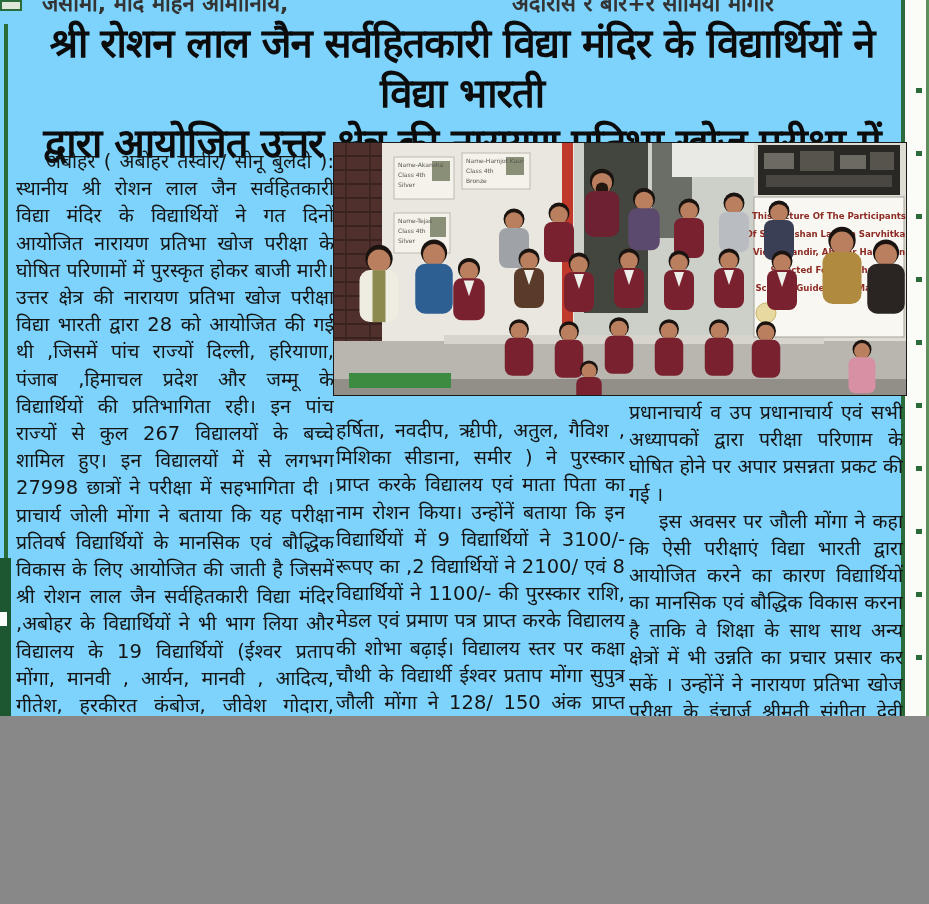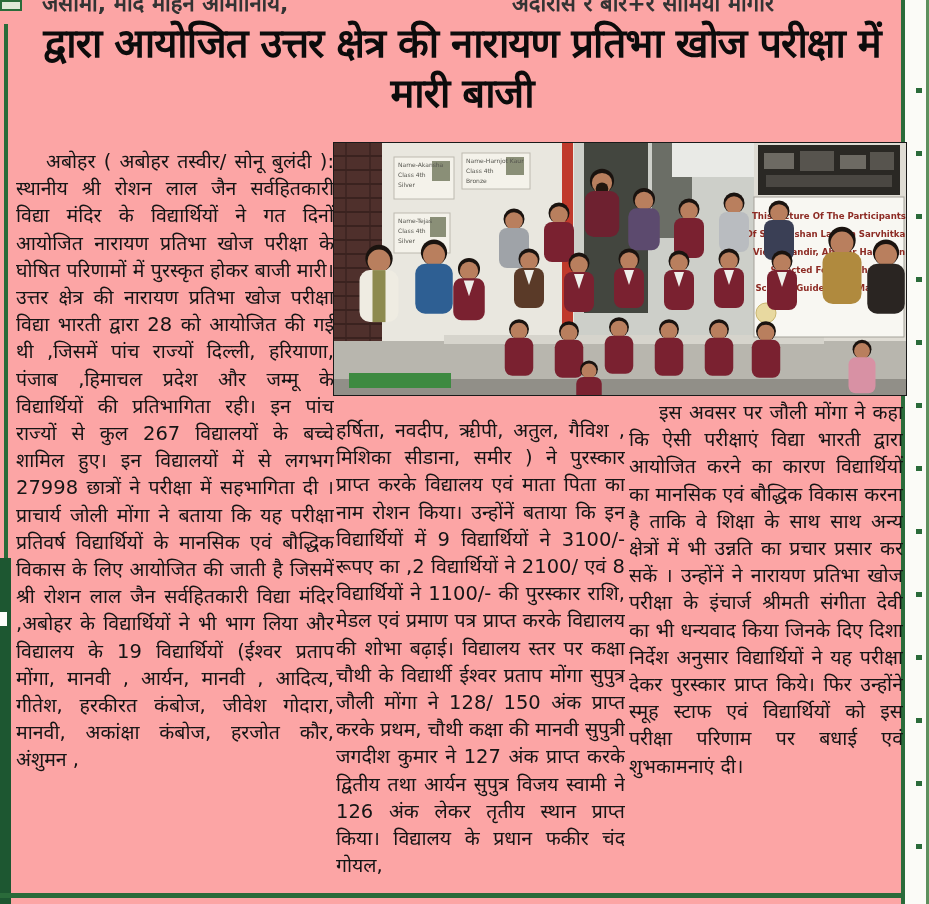--- a/index.html
+++ b/index.html
@@ -1,17 +1,17 @@
 <!DOCTYPE html>
 <html><head>
 <meta charset="utf-8">
 <style>
   html,body{margin:0;padding:0;background:#888;}
   .page{
-    position:relative;width:929px;height:904px;background:#fca5a5;
+    position:relative;width:929px;height:716px;background:#7dd3fc;
     font-family:"DejaVu Sans","Liberation Sans",sans-serif;overflow:hidden;
   }
   
   .left-line{position:absolute;left:4px;top:24px;width:4px;height:534px;background:#2a6b3a;}
   .left-block{position:absolute;left:0;top:558px;width:11px;height:346px;background:#1d5731;}
   .left-notch{position:absolute;left:0;top:612px;width:7px;height:14px;background:#fdfdfb;}
   .topleft-box{position:absolute;left:0;top:0;width:22px;height:11px;background:#dfe8d8;border:2px solid #2a6b3a;box-sizing:border-box;}
   .right-strip{position:absolute;right:0;top:0;width:28px;height:904px;background:#fbfbf7;
     border-left:4px solid #2a6b3a;border-right:3px solid #5d8f5d;box-sizing:border-box;}
   .right-strip .ticks{position:absolute;left:11px;top:30px;width:6px;height:850px;
@@ -57,31 +57,33 @@
       <div class="ticks"></div>
     </div>
   <div class="bottom-line"></div>
 
   <div class="top-strip">
     <span class="cut l">जसामो,  मांदे  मोहन  आमोनियि,</span>
     <span class="cut r">अदारसि र बार+र सोमिया मांगार</span>
   </div>
 
   <div class="headline">
+    <div>श्री रोशन लाल जैन सर्वहितकारी विद्या मंदिर के विद्यार्थियों ने विद्या भारती</div>
     <div>द्वारा आयोजित उत्तर क्षेत्र की नारायण प्रतिभा खोज परीक्षा में मारी बाजी</div>
   </div>
 
 
   <div class="col col1">
       <p class="indent">अबोहर ( अबोहर तस्वीर/ सोनू बुलंदी ): स्थानीय श्री रोशन लाल जैन सर्वहितकारी विद्या मंदिर के विद्यार्थियों ने गत दिनों आयोजित नारायण प्रतिभा खोज परीक्षा के घोषित परिणामों में पुरस्कृत होकर बाजी मारी। उत्तर क्षेत्र की नारायण प्रतिभा खोज परीक्षा विद्या भारती द्वारा 28 को आयोजित की गई थी ,जिसमें पांच राज्यों दिल्ली, हरियाणा, पंजाब ,हिमाचल प्रदेश और जम्मू के विद्यार्थियों  की प्रतिभागिता रही। इन पांच राज्यों से कुल 267 विद्यालयों के बच्चे शामिल हुए। इन विद्यालयों में से लगभग 27998 छात्रों ने परीक्षा में सहभागिता दी । प्राचार्य जोली मोंगा ने बताया कि यह परीक्षा प्रतिवर्ष विद्यार्थियों के मानसिक एवं बौद्धिक विकास के लिए आयोजित की जाती है जिसमें श्री रोशन लाल जैन सर्वहितकारी विद्या मंदिर ,अबोहर के विद्यार्थियों ने भी भाग लिया और विद्यालय के 19 विद्यार्थियों  (ईश्वर प्रताप मोंगा, मानवी , आर्यन, मानवी , आदित्य, गीतेश, हरकीरत कंबोज, जीवेश गोदारा, मानवी, अकांक्षा कंबोज, हरजोत कौर, अंशुमन ,</p>
     </div>
   <div class="col col2">
       <p>हर्षिता, नवदीप,  ऋीपी, अतुल, गैविश , मिशिका सीडाना, समीर ) ने पुरस्कार प्राप्त करके विद्यालय एवं माता पिता का नाम रोशन किया। उन्होंनें बताया कि इन विद्यार्थियों में 9 विद्यार्थियों ने 3100/-रूपए का ,2 विद्यार्थियों ने 2100/ एवं 8 विद्यार्थियों ने 1100/- की पुरस्कार राशि, मेडल एवं प्रमाण पत्र प्राप्त करके विद्यालय की शोभा बढ़ाई। विद्यालय स्तर पर कक्षा चौथी के विद्यार्थी ईश्वर प्रताप मोंगा  सुपुत्र जौली  मोंगा ने 128/ 150 अंक प्राप्त करके प्रथम, चौथी कक्षा की मानवी सुपुत्री जगदीश कुमार ने 127 अंक प्राप्त करके द्वितीय तथा आर्यन सुपुत्र विजय स्वामी ने 126 अंक लेकर तृतीय स्थान प्राप्त किया। विद्यालय के प्रधान फकीर चंद गोयल,</p>
     </div>
   <div class="col col3">
+      <p>प्रधानाचार्य व उप प्रधानाचार्य एवं सभी अध्यापकों  द्वारा परीक्षा परिणाम के घोषित होने पर अपार प्रसन्नता प्रकट की गई ।</p>
       <p class="indent">इस अवसर पर जौली मोंगा  ने कहा कि ऐसी परीक्षाएं विद्या भारती द्वारा आयोजित करने का कारण विद्यार्थियों का मानसिक एवं बौद्धिक विकास करना है ताकि वे शिक्षा के साथ साथ अन्य क्षेत्रों में भी उन्नति का प्रचार प्रसार कर सकें  । उन्होंनें ने नारायण प्रतिभा खोज परीक्षा के इंचार्ज श्रीमती संगीता देवी का भी धन्यवाद किया जिनके दिए दिशा निर्देश अनुसार विद्यार्थियों ने यह परीक्षा देकर पुरस्कार प्राप्त किये।  फिर उन्होंने स्मूह स्टाफ एवं विद्यार्थियों को इस परीक्षा परिणाम पर बधाई एवं शुभकामनाएं दी।</p>
     </div>
 
   <div class="photo">
     <svg width="572" height="252" viewBox="0 0 572 252" xmlns="http://www.w3.org/2000/svg">
       <defs>
         <pattern id="bricks" width="24" height="14" patternUnits="userSpaceOnUse">
           <rect width="24" height="14" fill="#4f302c"></rect>
           <line x1="0" y1="13" x2="24" y2="13" stroke="#3a221f" stroke-width="2"></line>
           <line x1="12" y1="0" x2="12" y2="13" stroke="#3a221f" stroke-width="1.5"></line>

